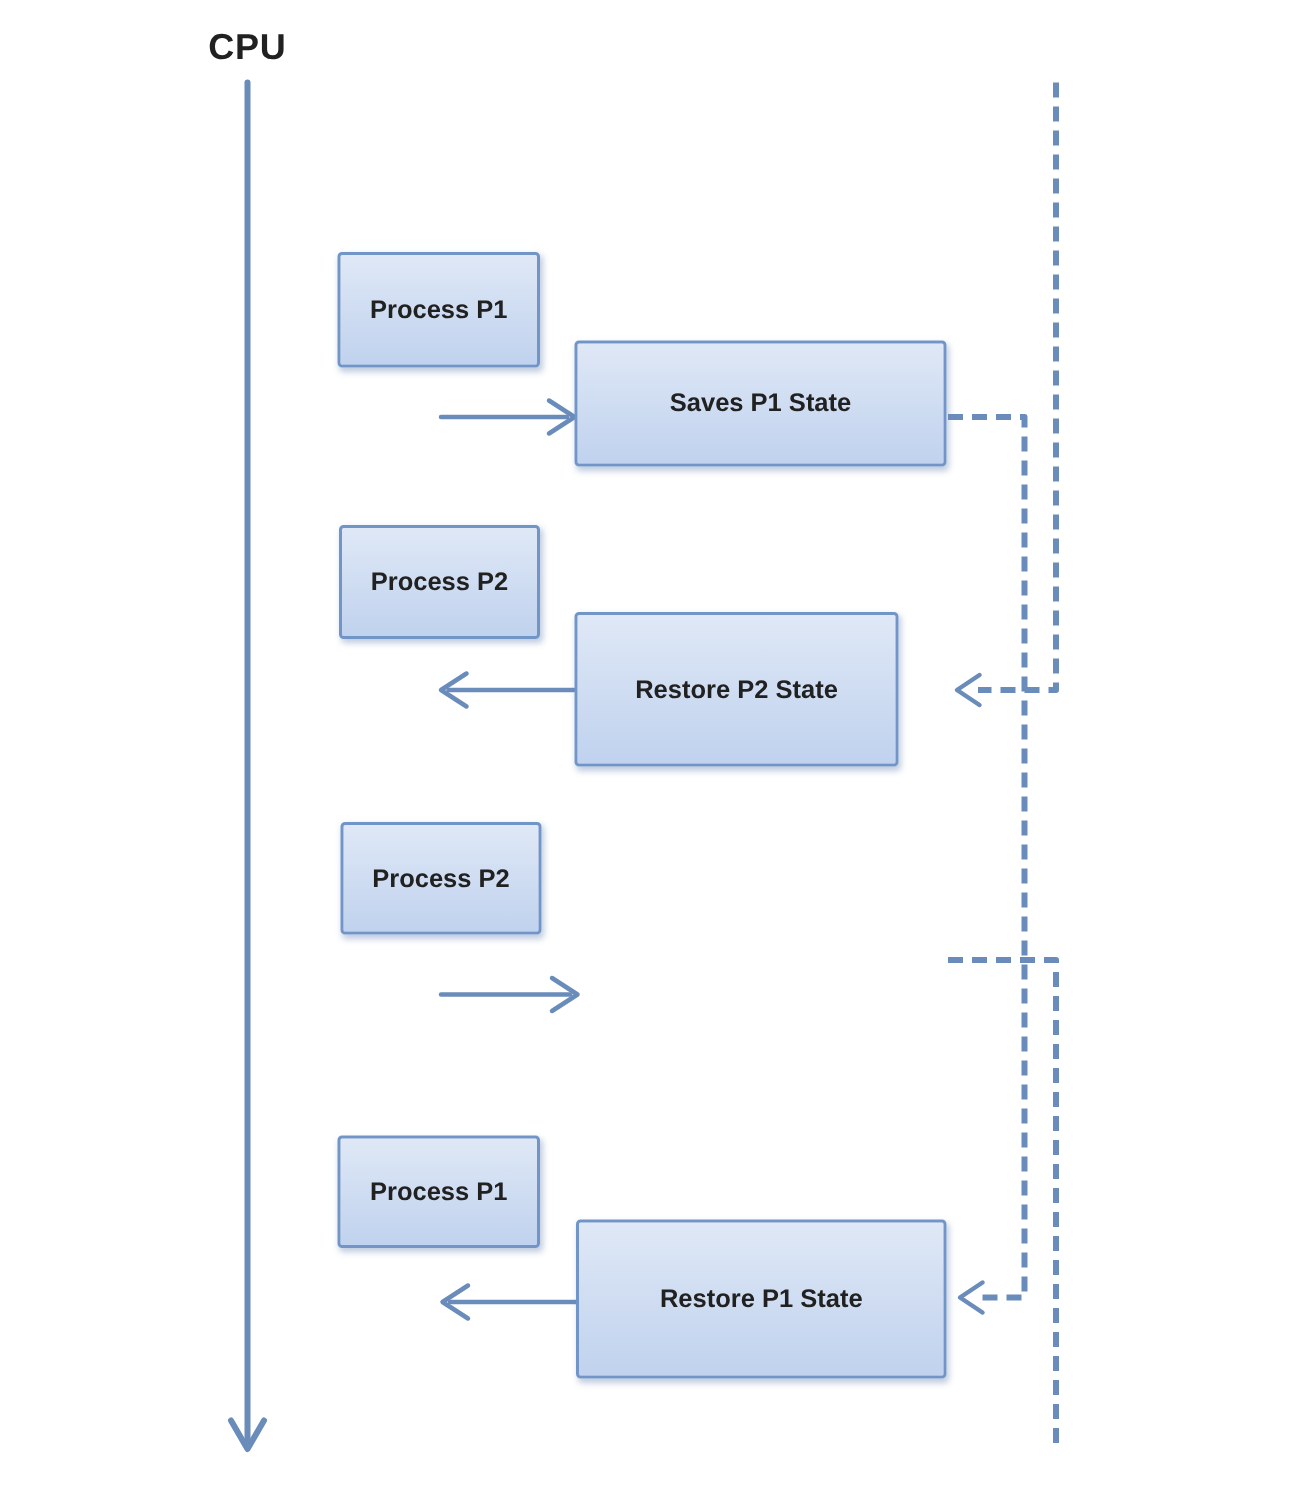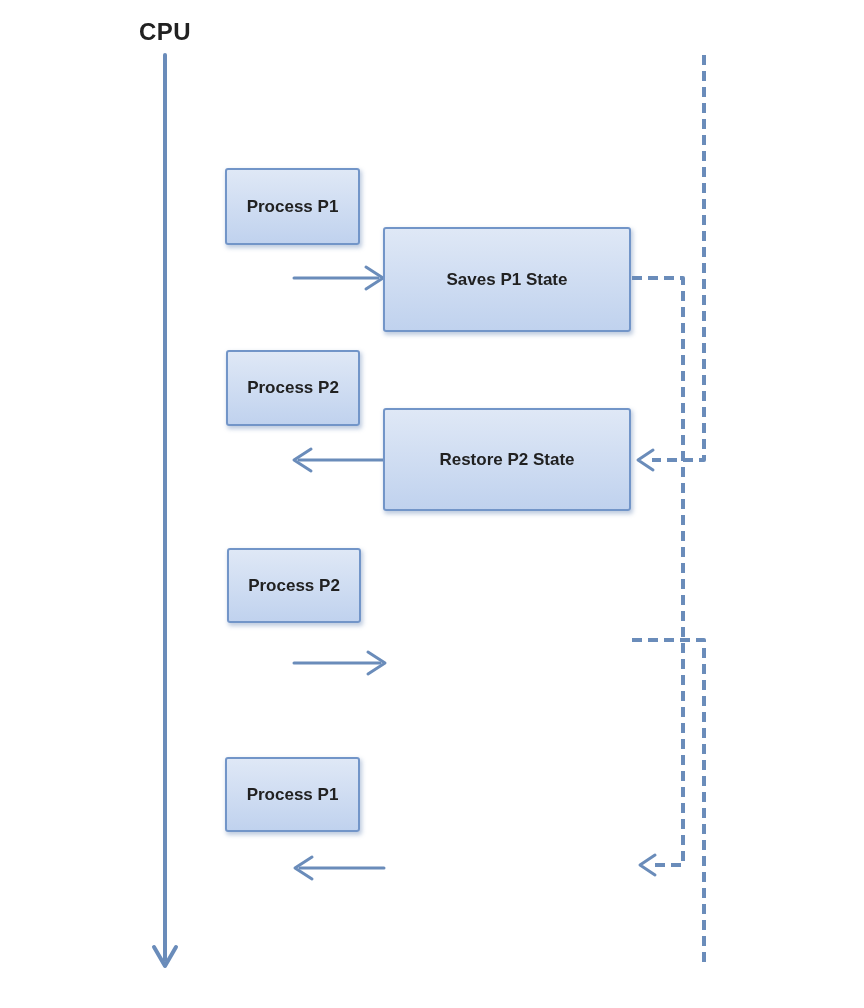--- a/index.html
+++ b/index.html
@@ -86,25 +86,26 @@
 
     <line class="stroke w3" x1="294" y1="663" x2="380" y2="663"></line>
     <polyline class="stroke w3" points="368,652 385,663 368,674"></polyline>
 
     <line class="stroke w3" x1="384" y1="868" x2="300" y2="868"></line>
     <polyline class="stroke w3" points="312,857 295,868 312,879"></polyline>
   </svg>
 
   <div class="node" style="left:225px; top:168px; width:135px; height:77px;">Process P1</div>
 
-  <div class="node" style="left:383px; top:227px; width:248px; height:105px;">Saves P1 State</div>
+  <div class="node" style="left:383px; top:227px; width:248px; height:84px;">Saves P1 State</div>
 
   <div class="node" style="left:226px; top:350px; width:134px; height:76px;">Process P2</div>
 
-  <div class="node" style="left:383px; top:408px; width:248px; height:103px;">Restore P2 State</div>
+  <div class="node" style="left:383px; top:408px; width:216px; height:103px;">Restore P2 State</div>
 
   <div class="node" style="left:227px; top:548px; width:134px; height:75px;">Process P2</div>
 
 
   <div class="node" style="left:225px; top:757px; width:135px; height:75px;">Process P1</div>
 
+  <div class="node" style="left:384px; top:813px; width:247px; height:106px;">Restore P1 State</div>
 
 </div>
 
 </body></html>

